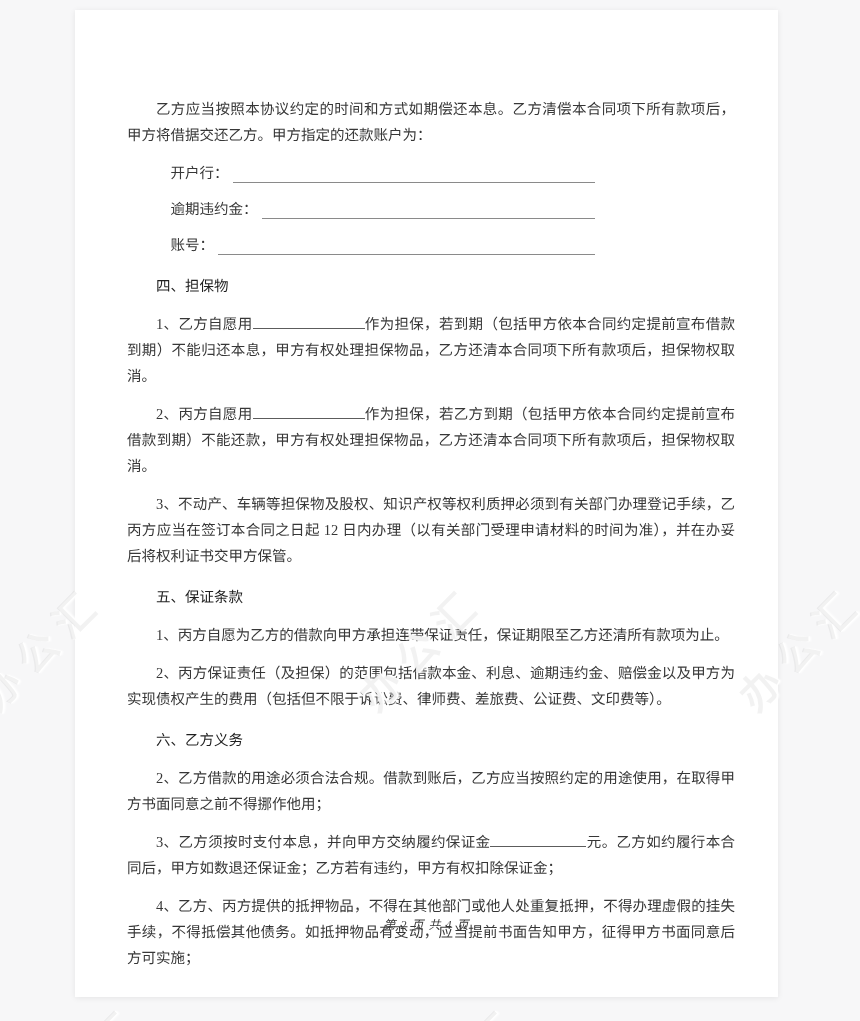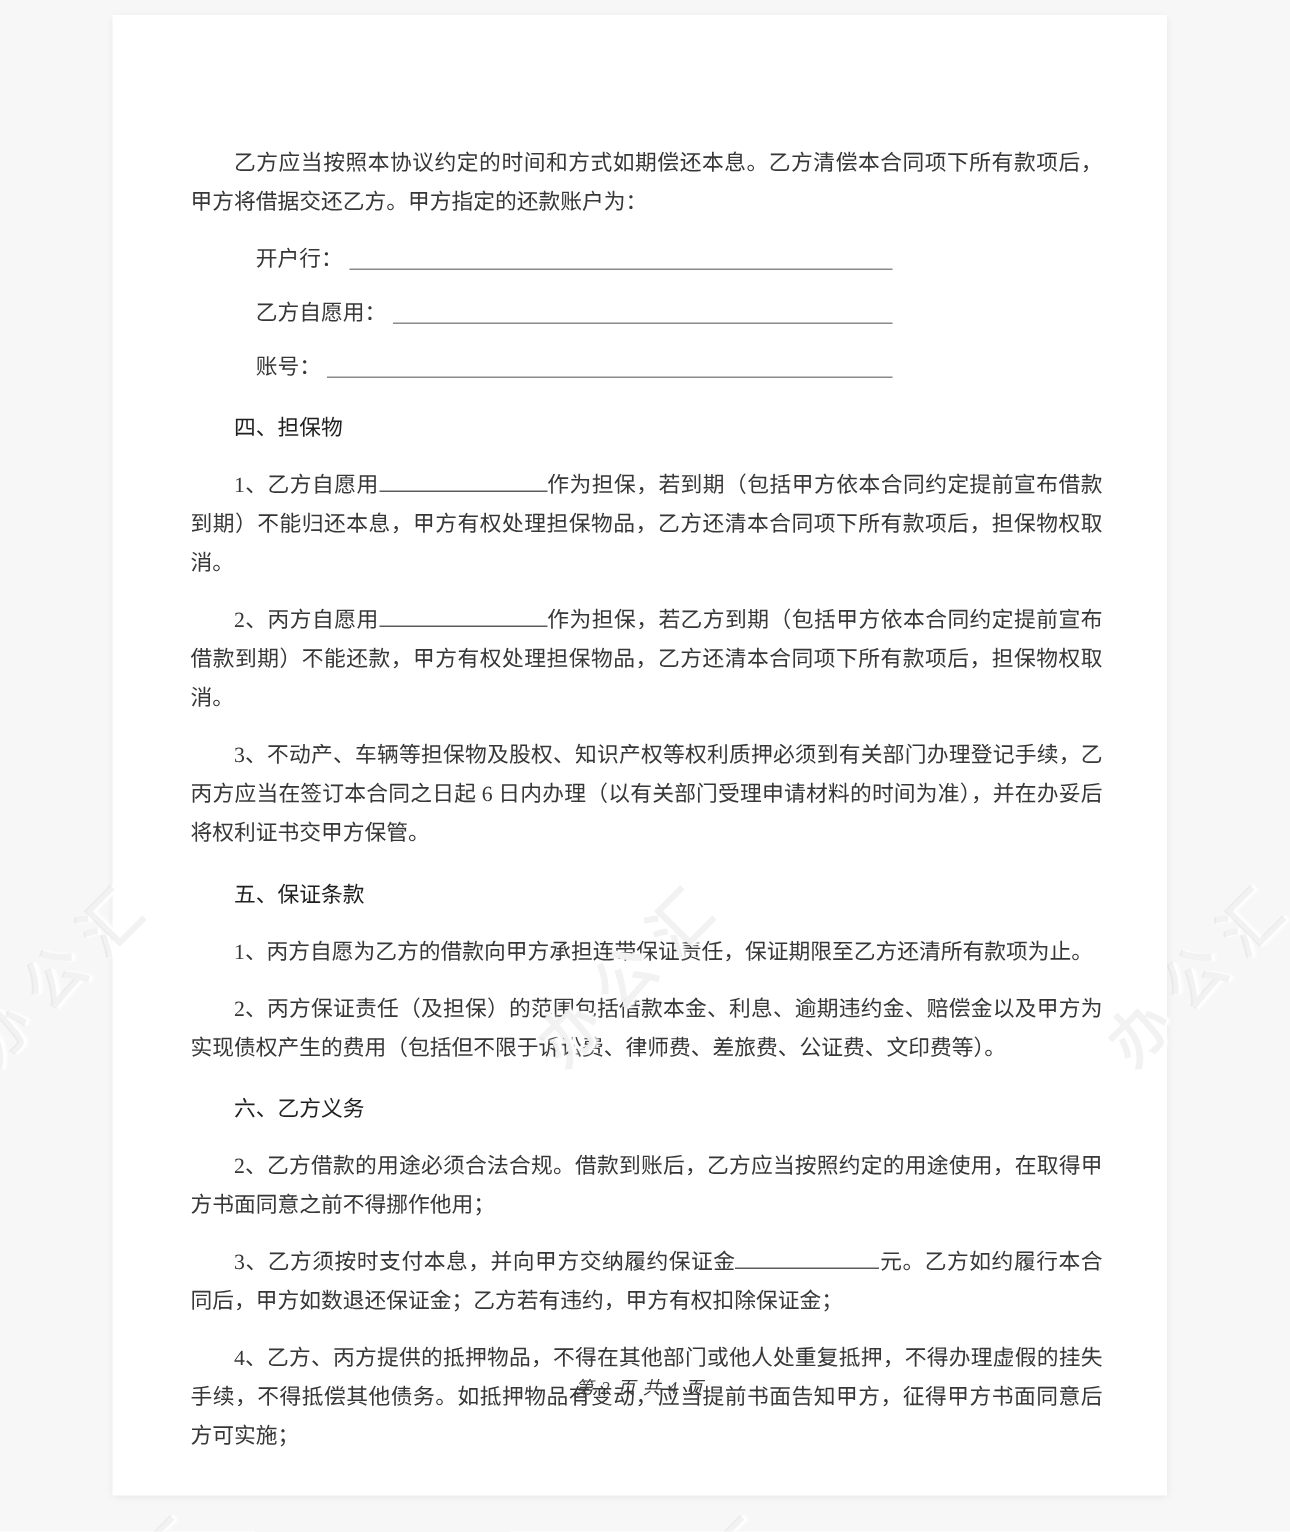--- a/index.html
+++ b/index.html
@@ -33,21 +33,21 @@
   .heading {
     font-size: 14.5px;
     line-height: 26px;
     color: #1f1f1f;
     font-weight: normal;
     text-indent: 2em;
     margin: 15px 0 12px 0;
   }
   .field-row {
     display: flex;
-    align-items: flex-start;
+    align-items: center;
     width: 424px;
     margin: 10px 0 10px 3em;
     line-height: 26px;
     font-size: 14.5px;
     color: #373737;
   }
   .field-label { flex: none; white-space: nowrap; }
   .field-line {
     flex: 1 1 auto;
     border-bottom: 1px solid #8a8a8a;
@@ -102,36 +102,36 @@
   <div class="paper">
 
     <p class="para">乙方应当按照本协议约定的时间和方式如期偿还本息。乙方清偿本合同项下所有款项后，甲方将借据交还乙方。甲方指定的还款账户为：</p>
 
     <div class="field-row">
       <span class="field-label">开户行：</span>
       <span class="field-line"></span>
     </div>
 
     <div class="field-row">
-      <span class="field-label">乙方自愿用：</span>
+      <span class="field-label">逾期违约金：</span>
       <span class="field-line"></span>
     </div>
 
     <div class="field-row">
       <span class="field-label">账号：</span>
       <span class="field-line"></span>
     </div>
 
     <h3 class="heading">四、担保物</h3>
 
     <p class="para"><span>1、乙方自愿用</span><span class="blank blank-guarantee"></span><span>作为担保，若到期（包括甲方依本合同约定提前宣布借款到期）不能归还本息，甲方有权处理担保物品，乙方还清本合同项下所有款项后，担保物权取消。</span></p>
 
     <p class="para"><span>2、丙方自愿用</span><span class="blank blank-guarantee"></span><span>作为担保，若乙方到期（包括甲方依本合同约定提前宣布借款到期）不能还款，甲方有权处理担保物品，乙方还清本合同项下所有款项后，担保物权取消。</span></p>
 
-    <p class="para">3、不动产、车辆等担保物及股权、知识产权等权利质押必须到有关部门办理登记手续，乙丙方应当在签订本合同之日起 6 日内办理（以有关部门受理申请材料的时间为准），并在办妥后将权利证书交甲方保管。</p>
+    <p class="para">3、不动产、车辆等担保物及股权、知识产权等权利质押必须到有关部门办理登记手续，乙丙方应当在签订本合同之日起 12 日内办理（以有关部门受理申请材料的时间为准），并在办妥后将权利证书交甲方保管。</p>
 
     <h3 class="heading">五、保证条款</h3>
 
     <p class="para">1、丙方自愿为乙方的借款向甲方承担连带保证责任，保证期限至乙方还清所有款项为止。</p>
 
     <p class="para">2、丙方保证责任（及担保）的范围包括借款本金、利息、逾期违约金、赔偿金以及甲方为实现债权产生的费用（包括但不限于诉讼费、律师费、差旅费、公证费、文印费等）。</p>
 
     <h3 class="heading">六、乙方义务</h3>
 
 

